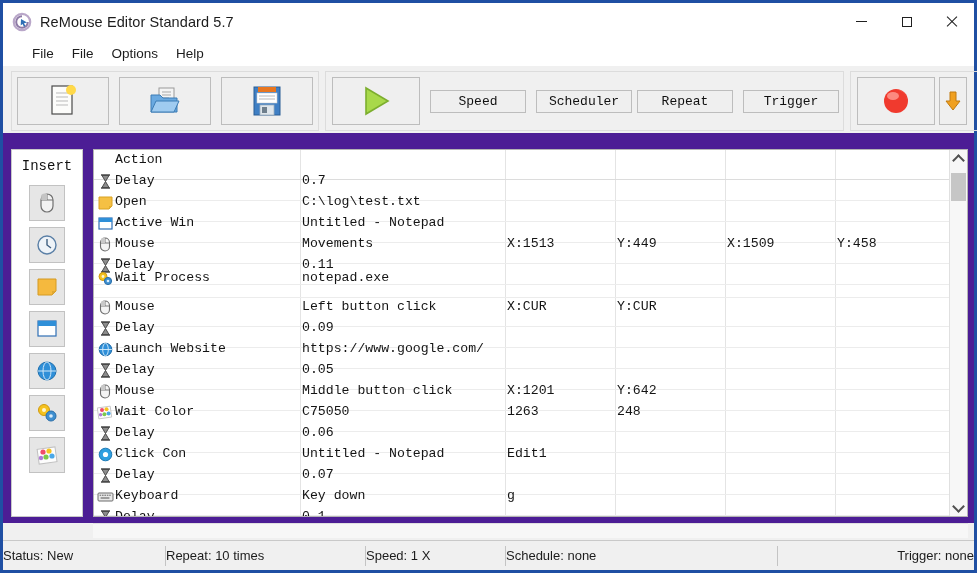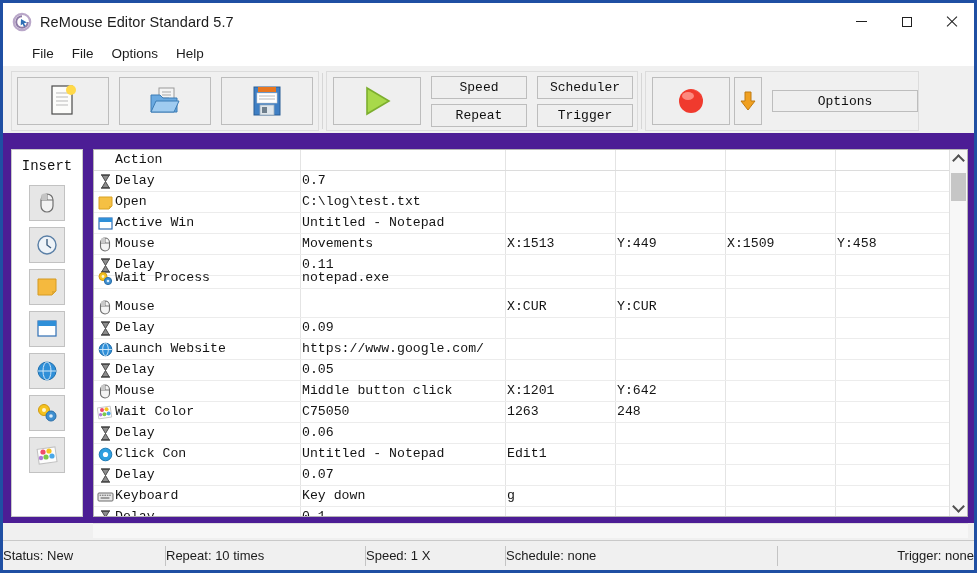--- a/index.html
+++ b/index.html
@@ -58,21 +58,21 @@
   .tbtn.rec{width:78px;height:48px;margin-left:6px;}
   .tbtn.arrowbtn{width:28px;height:48px;margin-left:4px;}
   .tbtn.lbl{
     font-family:"Liberation Mono", monospace;font-size:13px;color:#101010;
     width:96px;height:23px;
   }
   .tbtn.options{
     font-family:"Liberation Mono", monospace;font-size:13px;color:#101010;
     width:146px;height:22px;margin-left:10px;
   }
-  .lblcol{display:flex;flex-direction:column;gap:5px;margin:0 4px;}
+  .lblcol{display:flex;gap:5px;margin:0 4px;}
   .lblrow{display:flex;gap:10px;}
   
   .bodyarea{
     flex:1 1 auto;display:flex;background:#4c1d95;
     padding:16px 6px 0 8px;box-sizing:border-box;min-height:0;
   }
   .sidebar{
     width:72px;flex:0 0 72px;background:#ffffff;border:1px solid #c9c9c9;
     box-sizing:border-box;display:flex;flex-direction:column;align-items:center;
     margin-bottom:6px;
@@ -88,21 +88,21 @@
   }
   
   .listwrap{
     flex:1 1 auto;margin-left:10px;margin-bottom:6px;background:#ffffff;
     border:1px solid #b4b4b4;box-sizing:border-box;position:relative;overflow:hidden;
     display:flex;
   }
   .listinner{flex:1 1 auto;position:relative;overflow:hidden;}
   .colline{position:absolute;top:0;bottom:0;width:1px;background:#e4e4e4;}
   .row{
-    position:absolute;left:0;right:0;height:21px;
+    position:absolute;left:0;right:0;height:30px;
     border-bottom:1px solid #ececec;box-sizing:border-box;
     font-family:"Liberation Mono", monospace;font-size:13.2px;color:#141414;
     white-space:nowrap;
   }
   .row.hdr{border-bottom:1px solid #dcdcdc;}
   .cell{position:absolute;top:0;height:21px;line-height:20px;overflow:hidden;}
   .c-icon{left:2px;width:18px;display:flex;align-items:center;justify-content:center;}
   .c-act{left:21px;}
   .c-val{left:208px;}
   .c-p1{left:413px;}
@@ -442,20 +442,21 @@
           <div class="row" style="top: 147px;">
             <div class="cell c-icon">
               <svg xmlns="http://www.w3.org/2000/svg" width="12" height="15" viewBox="0 0 12 15">
                 <rect x="1.5" y="1" width="9" height="13" rx="4.5" fill="#f4f4f4" stroke="#6d6d6d" stroke-width="1.1"></rect>
                 <path d="M1.5 6 h9" stroke="#6d6d6d" stroke-width=".9"></path>
                 <path d="M6 1 v5" stroke="#6d6d6d" stroke-width=".9"></path>
                 <path d="M2 2 a4.5 4.5 0 0 1 4 -1 v5 H2 Z" fill="#c9c9c9"></path>
               </svg>
             </div>
             <div class="cell c-act">Mouse</div>
+            <div class="cell c-val">Left button click</div>
             <div class="cell c-p1">X:CUR</div>
             <div class="cell c-p2">Y:CUR</div>
             <div class="cell c-p3"></div>
             <div class="cell c-p4"></div>
           </div>
           <div class="row" style="top: 168px;">
             <div class="cell c-icon">
               <svg xmlns="http://www.w3.org/2000/svg" width="13" height="15" viewBox="0 0 13 15">
                 <path d="M2 1 h9 M2 14 h9" stroke="#4a4a4a" stroke-width="1.4"></path>
                 <path d="M3 1.5 L10 1.5 L6.5 7.5 L10 13.5 L3 13.5 L6.5 7.5 Z" fill="#8d8d8d" stroke="#4a4a4a" stroke-width="1"></path>

